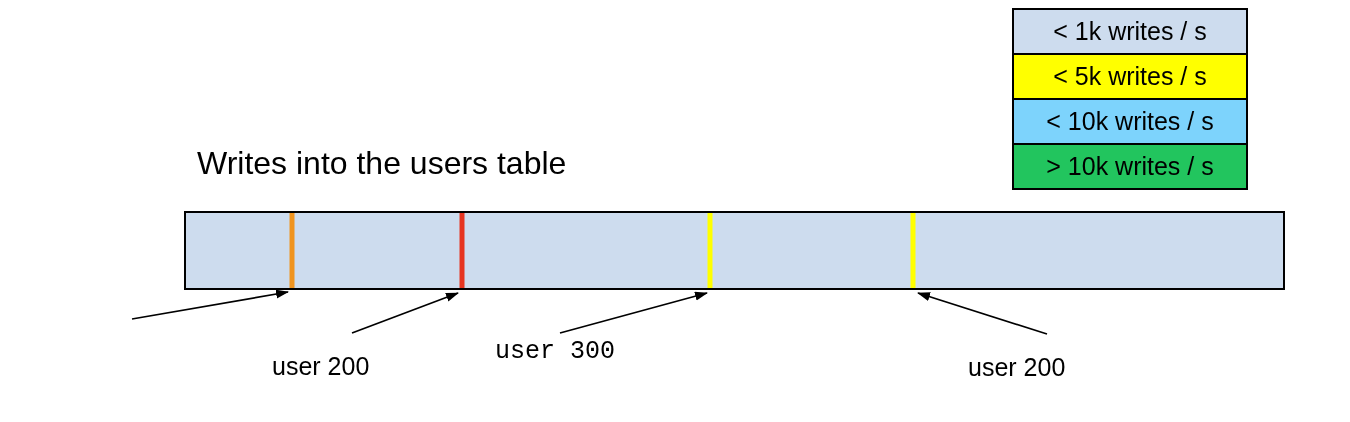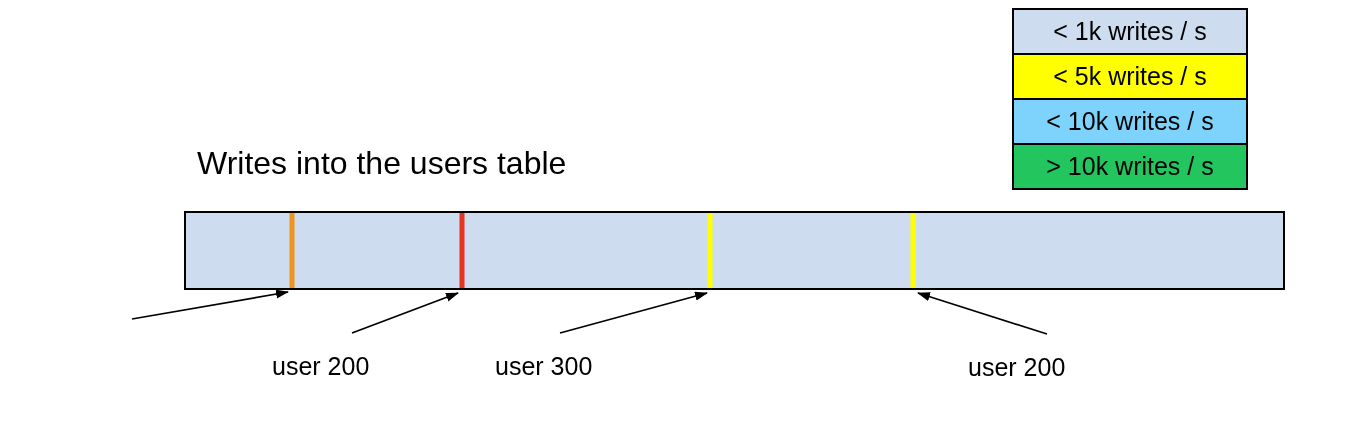--- a/index.html
+++ b/index.html
@@ -66,21 +66,21 @@
     pointer-events: none;
   }
   
   .user-label {
     position: absolute;
     font-size: 25px;
     white-space: nowrap;
   }
   .user-label-0 { left: 52px;  top: 335px; }
   .user-label-1 { left: 272px; top: 352px; }
-  .user-label-2 { left: 495px; top: 352px; }
+  .user-label-2 { left: 495px; top: 337px; font-family: Liberation Mono, monospace; }
   .user-label-3 { left: 968px; top: 353px; }
 </style>
 </head>
 <body>
 
 <div class="canvas">
 
   <div class="title">Writes into the users table</div>
 
   <div class="legend">

